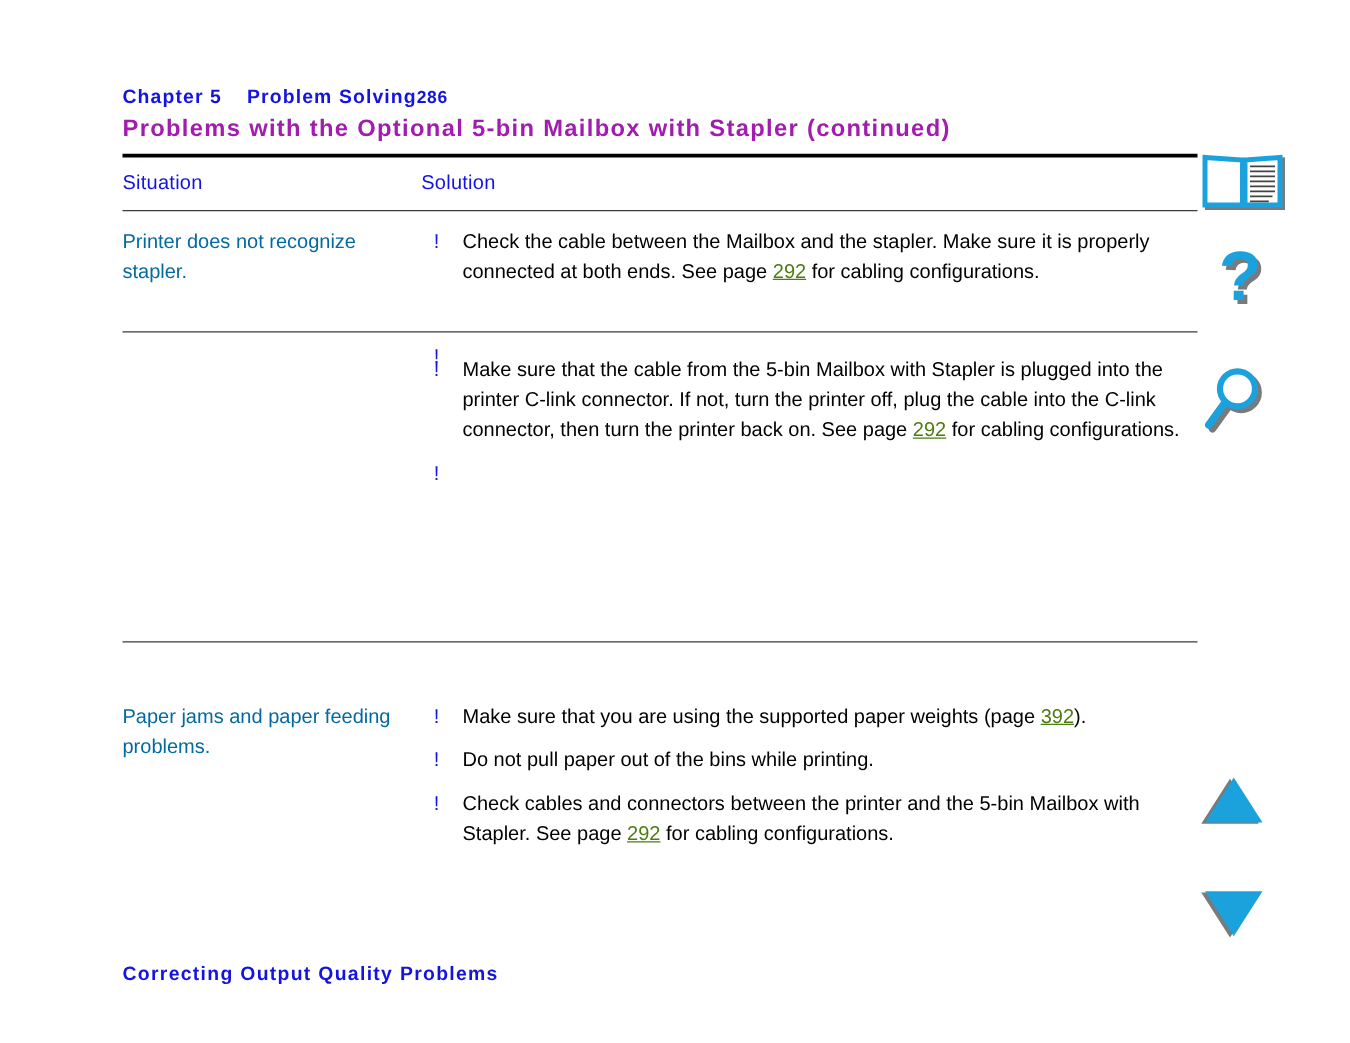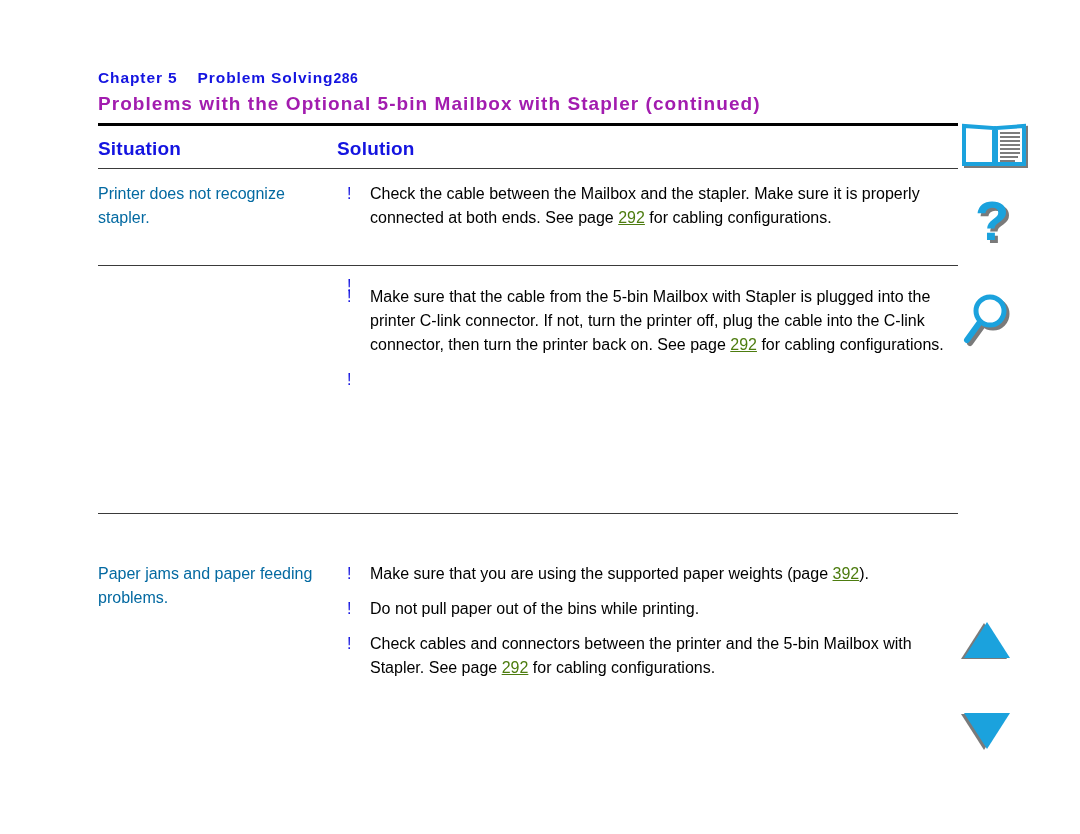--- a/index.html
+++ b/index.html
@@ -82,23 +82,23 @@
   
   .table-head {
     position: absolute;
     left: 98px;
     top: 138px;
     width: 860px;
     height: 22px;
   }
   .th {
     position: absolute;
-    font-size: 19px;
-    color: #1414e0;
-    font-weight: bold;
+    font-size: 16px;
+    color: #1414e0;
+    font-weight: normal;
     letter-spacing: 0.2px;
   }
   .th.situation { left: 0; }
   .th.solution  { left: 239px; }
 
   .row {
     position: absolute;
     left: 98px;
     width: 860px;
   }
@@ -226,20 +226,21 @@
       </div>
       <div class="bullet-item">
         <span class="bullet-mark">!</span><span>Do not pull paper out of the bins while printing.</span><a class="xref"></a><span></span>
       </div>
       <div class="bullet-item">
         <span class="bullet-mark">!</span><span>Check cables and connectors between the printer and the 5-bin Mailbox with Stapler. See page </span><a class="xref">292</a><span> for cabling configurations.</span>
       </div>
     </div>
   </div>
 
+  <div class="bottom-heading">Correcting Output Quality Problems</div>
 
   <div class="nav-rail">
 
     <div class="nav-icon" style="top:122px;">
       <svg width="72" height="52" viewBox="0 0 72 52">
         <path d="M6 6 L6 44 L35 44 L35 8 Z" fill="#ffffff" stroke="#7a7a7a" stroke-width="4"></path>
         <path d="M66 6 L66 44 L37 44 L37 8 Z" fill="#ffffff" stroke="#7a7a7a" stroke-width="4"></path>
         <path d="M4 4 L4 42 L34 42 L34 6 Z" fill="#ffffff" stroke="#1ba2dd" stroke-width="4"></path>
         <path d="M64 4 L64 42 L36 42 L36 6 Z" fill="#ffffff" stroke="#1ba2dd" stroke-width="4"></path>
         <path d="M34 6 L34 44 L36 44 L36 6 Z" fill="#1ba2dd"></path>

